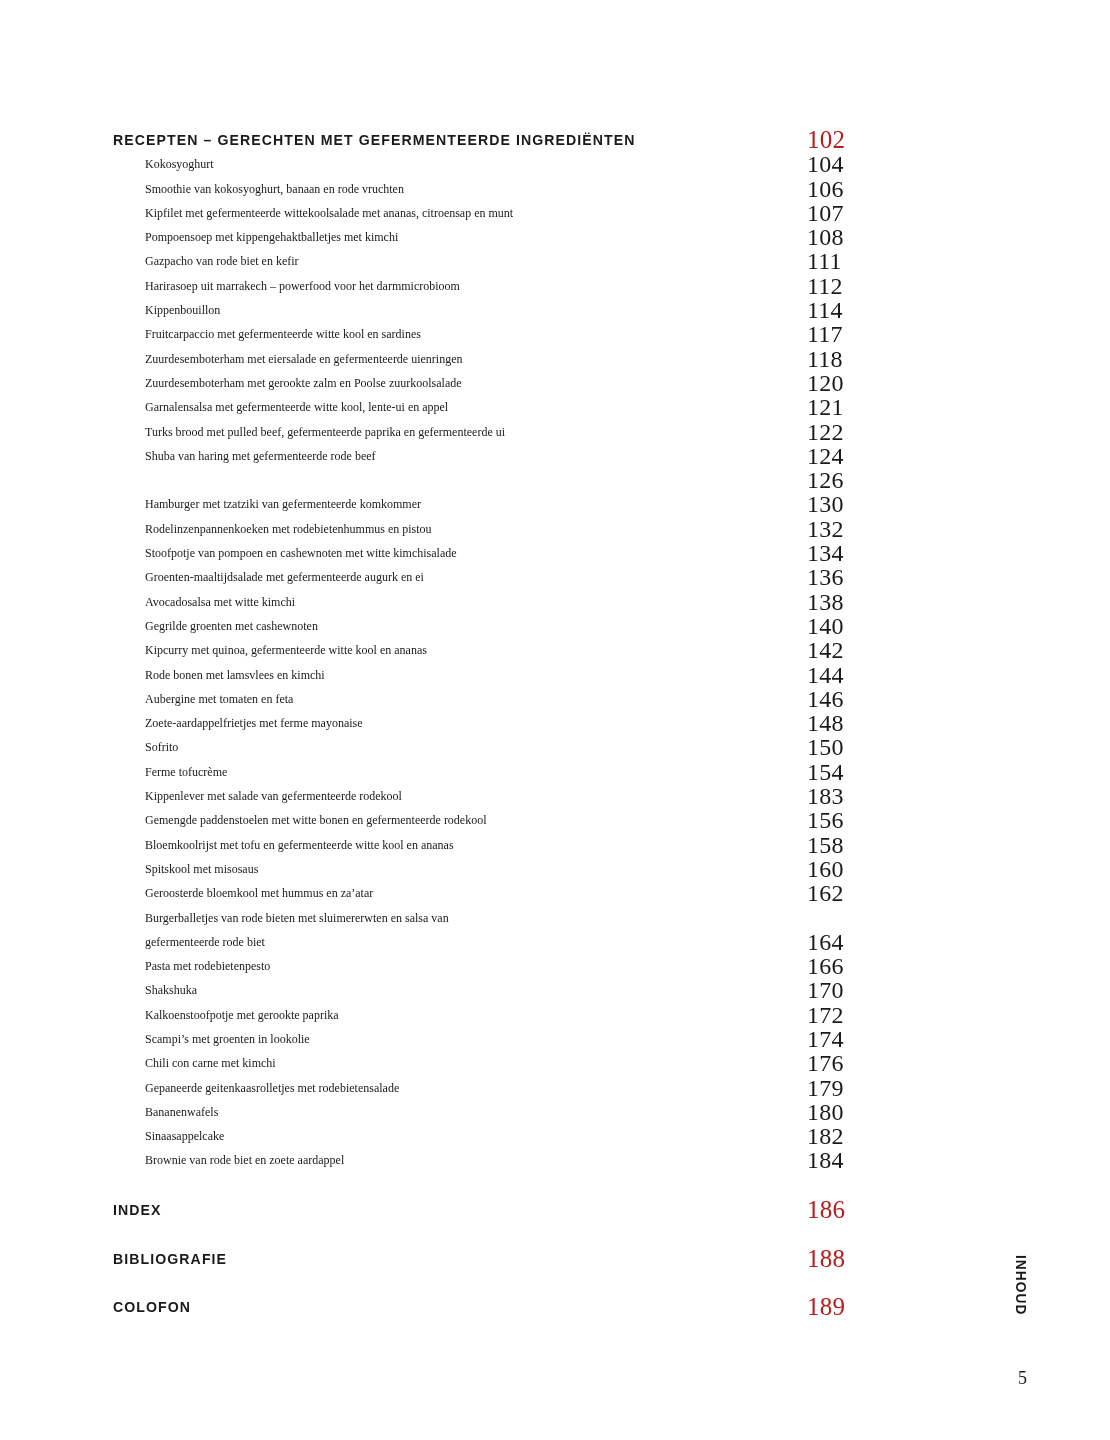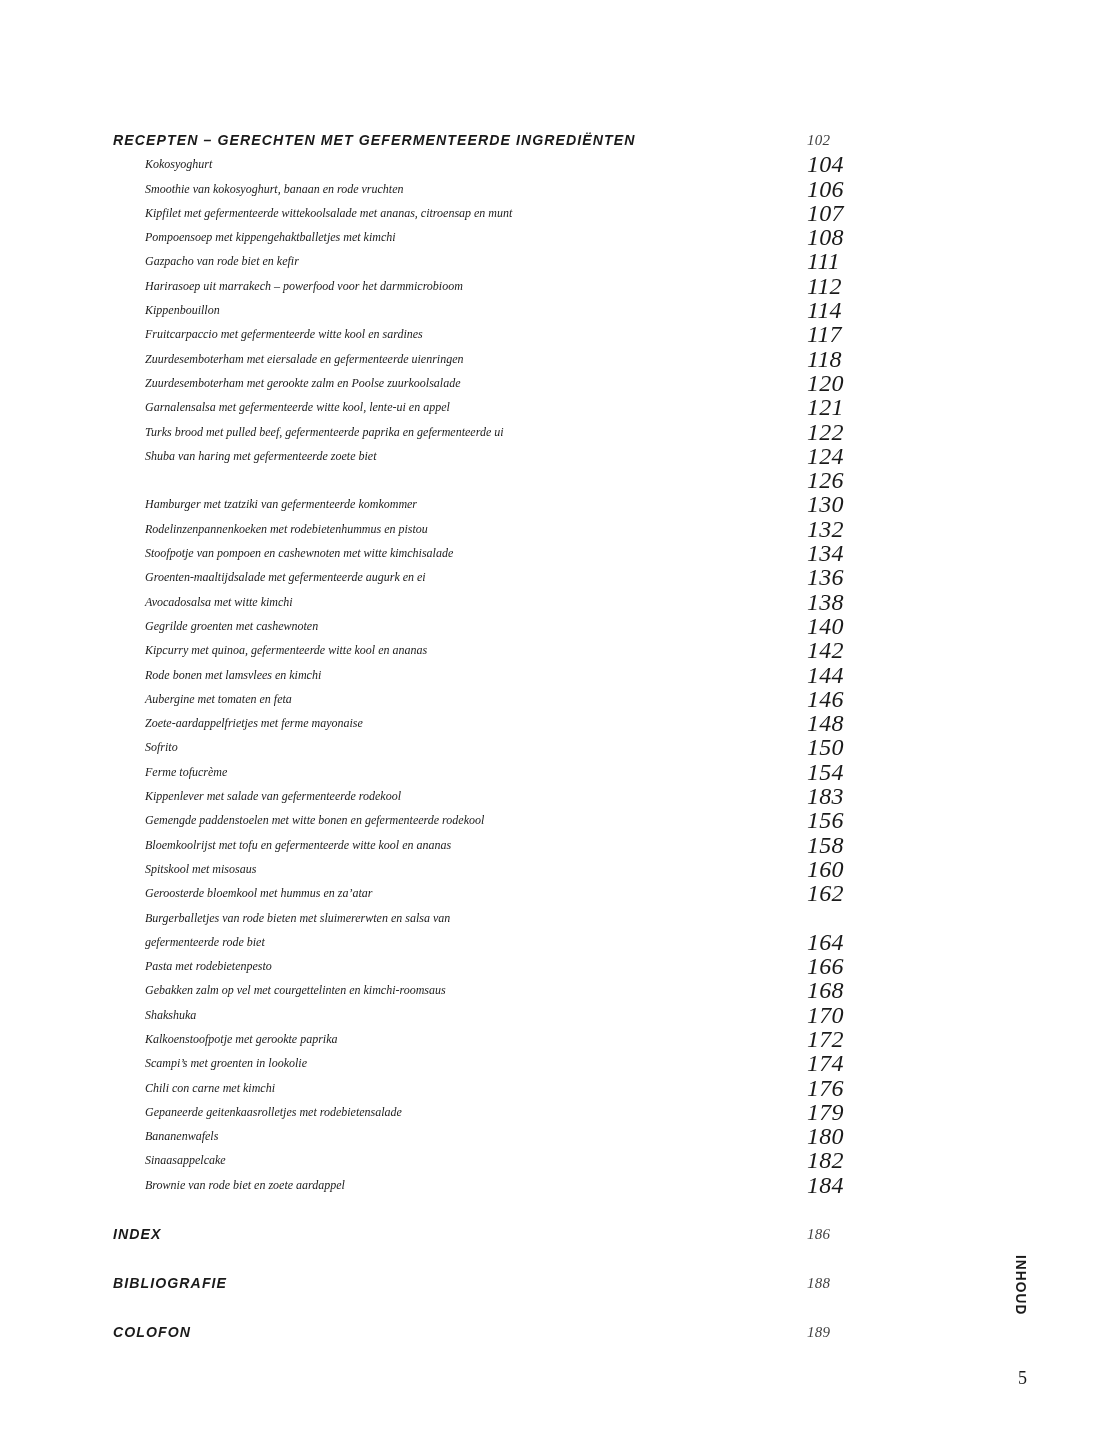--- a/index.html
+++ b/index.html
@@ -22,21 +22,20 @@
     position: absolute;
     left: 113px;
     top: 128px;
     width: 760px;
   }
   
   .row {
     display: flex;
     align-items: center;
     width: 100%;
-    font-style: italic;
   }
   .row .label {
     flex: 0 0 auto;
     white-space: nowrap;
   }
   .row .num {
     position: absolute;
     left: 694px;
     width: 60px;
     text-align: left;
@@ -54,23 +53,23 @@
     font-family: "Liberation Sans", sans-serif;
     font-weight: bold;
     font-size: 15.2px;
     letter-spacing: 1.15px;
     transform: scaleX(0.93);
     transform-origin: left center;
     color: #1a1a1a;
   }
   .section-row .num {
     font-family: "Liberation Serif", serif;
-    font-size: 15px;
+    font-size: 25px;
     letter-spacing: 0.2px;
-    color: #404040;
+    color: #b91c1c;
   }
 
   
   .entry-row {
     height: 24.3px;
     line-height: 24.3px;
     padding-left: 32px;
   }
   .entry-row .label {
     font-family: "Liberation Serif", serif;
@@ -168,21 +167,21 @@
       </div>
     <div class="row entry-row">
         <span class="label">Garnalensalsa met gefermenteerde witte kool, lente-ui en appel</span>
         <span class="num">121</span>
       </div>
     <div class="row entry-row">
         <span class="label">Turks brood met pulled beef, gefermenteerde paprika en gefermenteerde ui</span>
         <span class="num">122</span>
       </div>
     <div class="row entry-row">
-        <span class="label">Shuba van haring met gefermenteerde zoete biet</span>
+        <span class="label">Shuba van haring met gefermenteerde rode beef</span>
         <span class="num">124</span>
       </div>
     <div class="row entry-row">
         <span class="num">126</span>
       </div>
     <div class="row entry-row">
         <span class="label">Hamburger met tzatziki van gefermenteerde komkommer</span>
         <span class="num">130</span>
       </div>
     <div class="row entry-row">
@@ -254,24 +253,20 @@
         <span class="label">Burgerballetjes van rode bieten met sluimererwten en salsa van</span>
       </div>
     <div class="row entry-row">
         <span class="label">gefermenteerde rode biet</span>
         <span class="num">164</span>
       </div>
 
     <div class="row entry-row">
         <span class="label">Pasta met rodebietenpesto</span>
         <span class="num">166</span>
-      </div>
-    <div class="row entry-row">
-        <span class="label">Gebakken zalm op vel met courgettelinten en kimchi-roomsaus</span>
-        <span class="num">168</span>
       </div>
     <div class="row entry-row">
         <span class="label">Shakshuka</span>
         <span class="num">170</span>
       </div>
     <div class="row entry-row">
         <span class="label">Kalkoenstoofpotje met gerookte paprika</span>
         <span class="num">172</span>
       </div>
     <div class="row entry-row">

